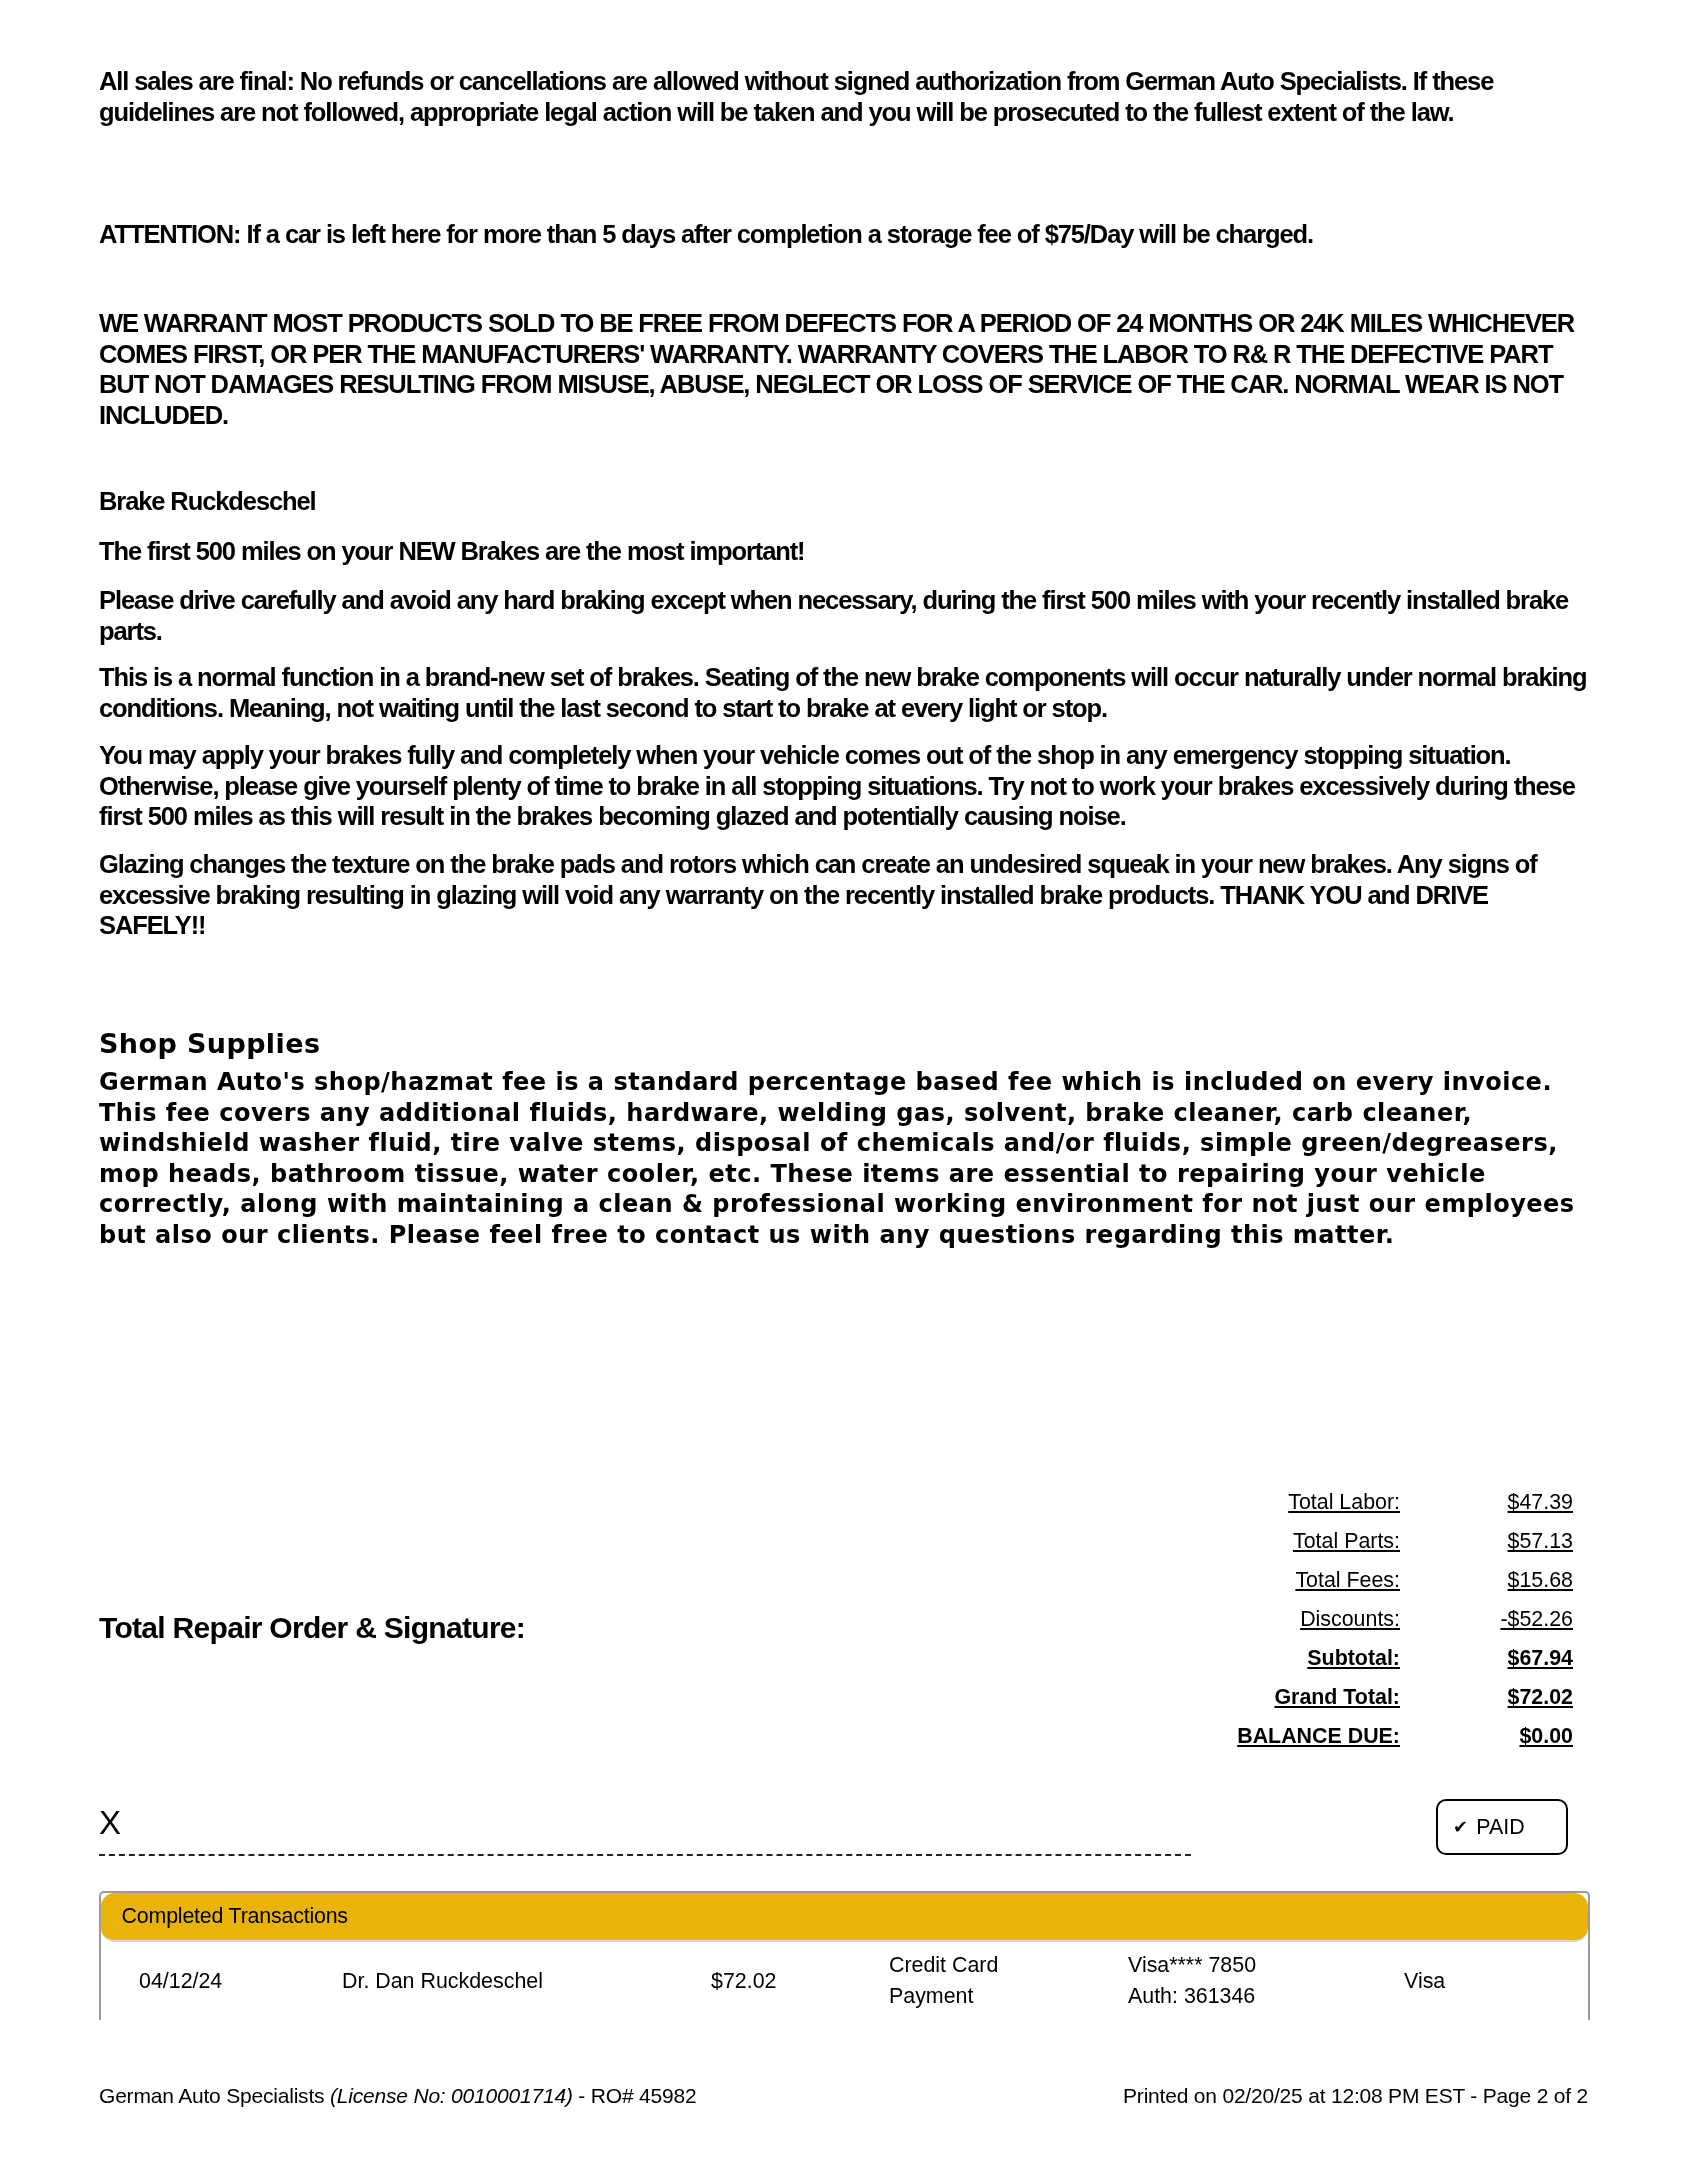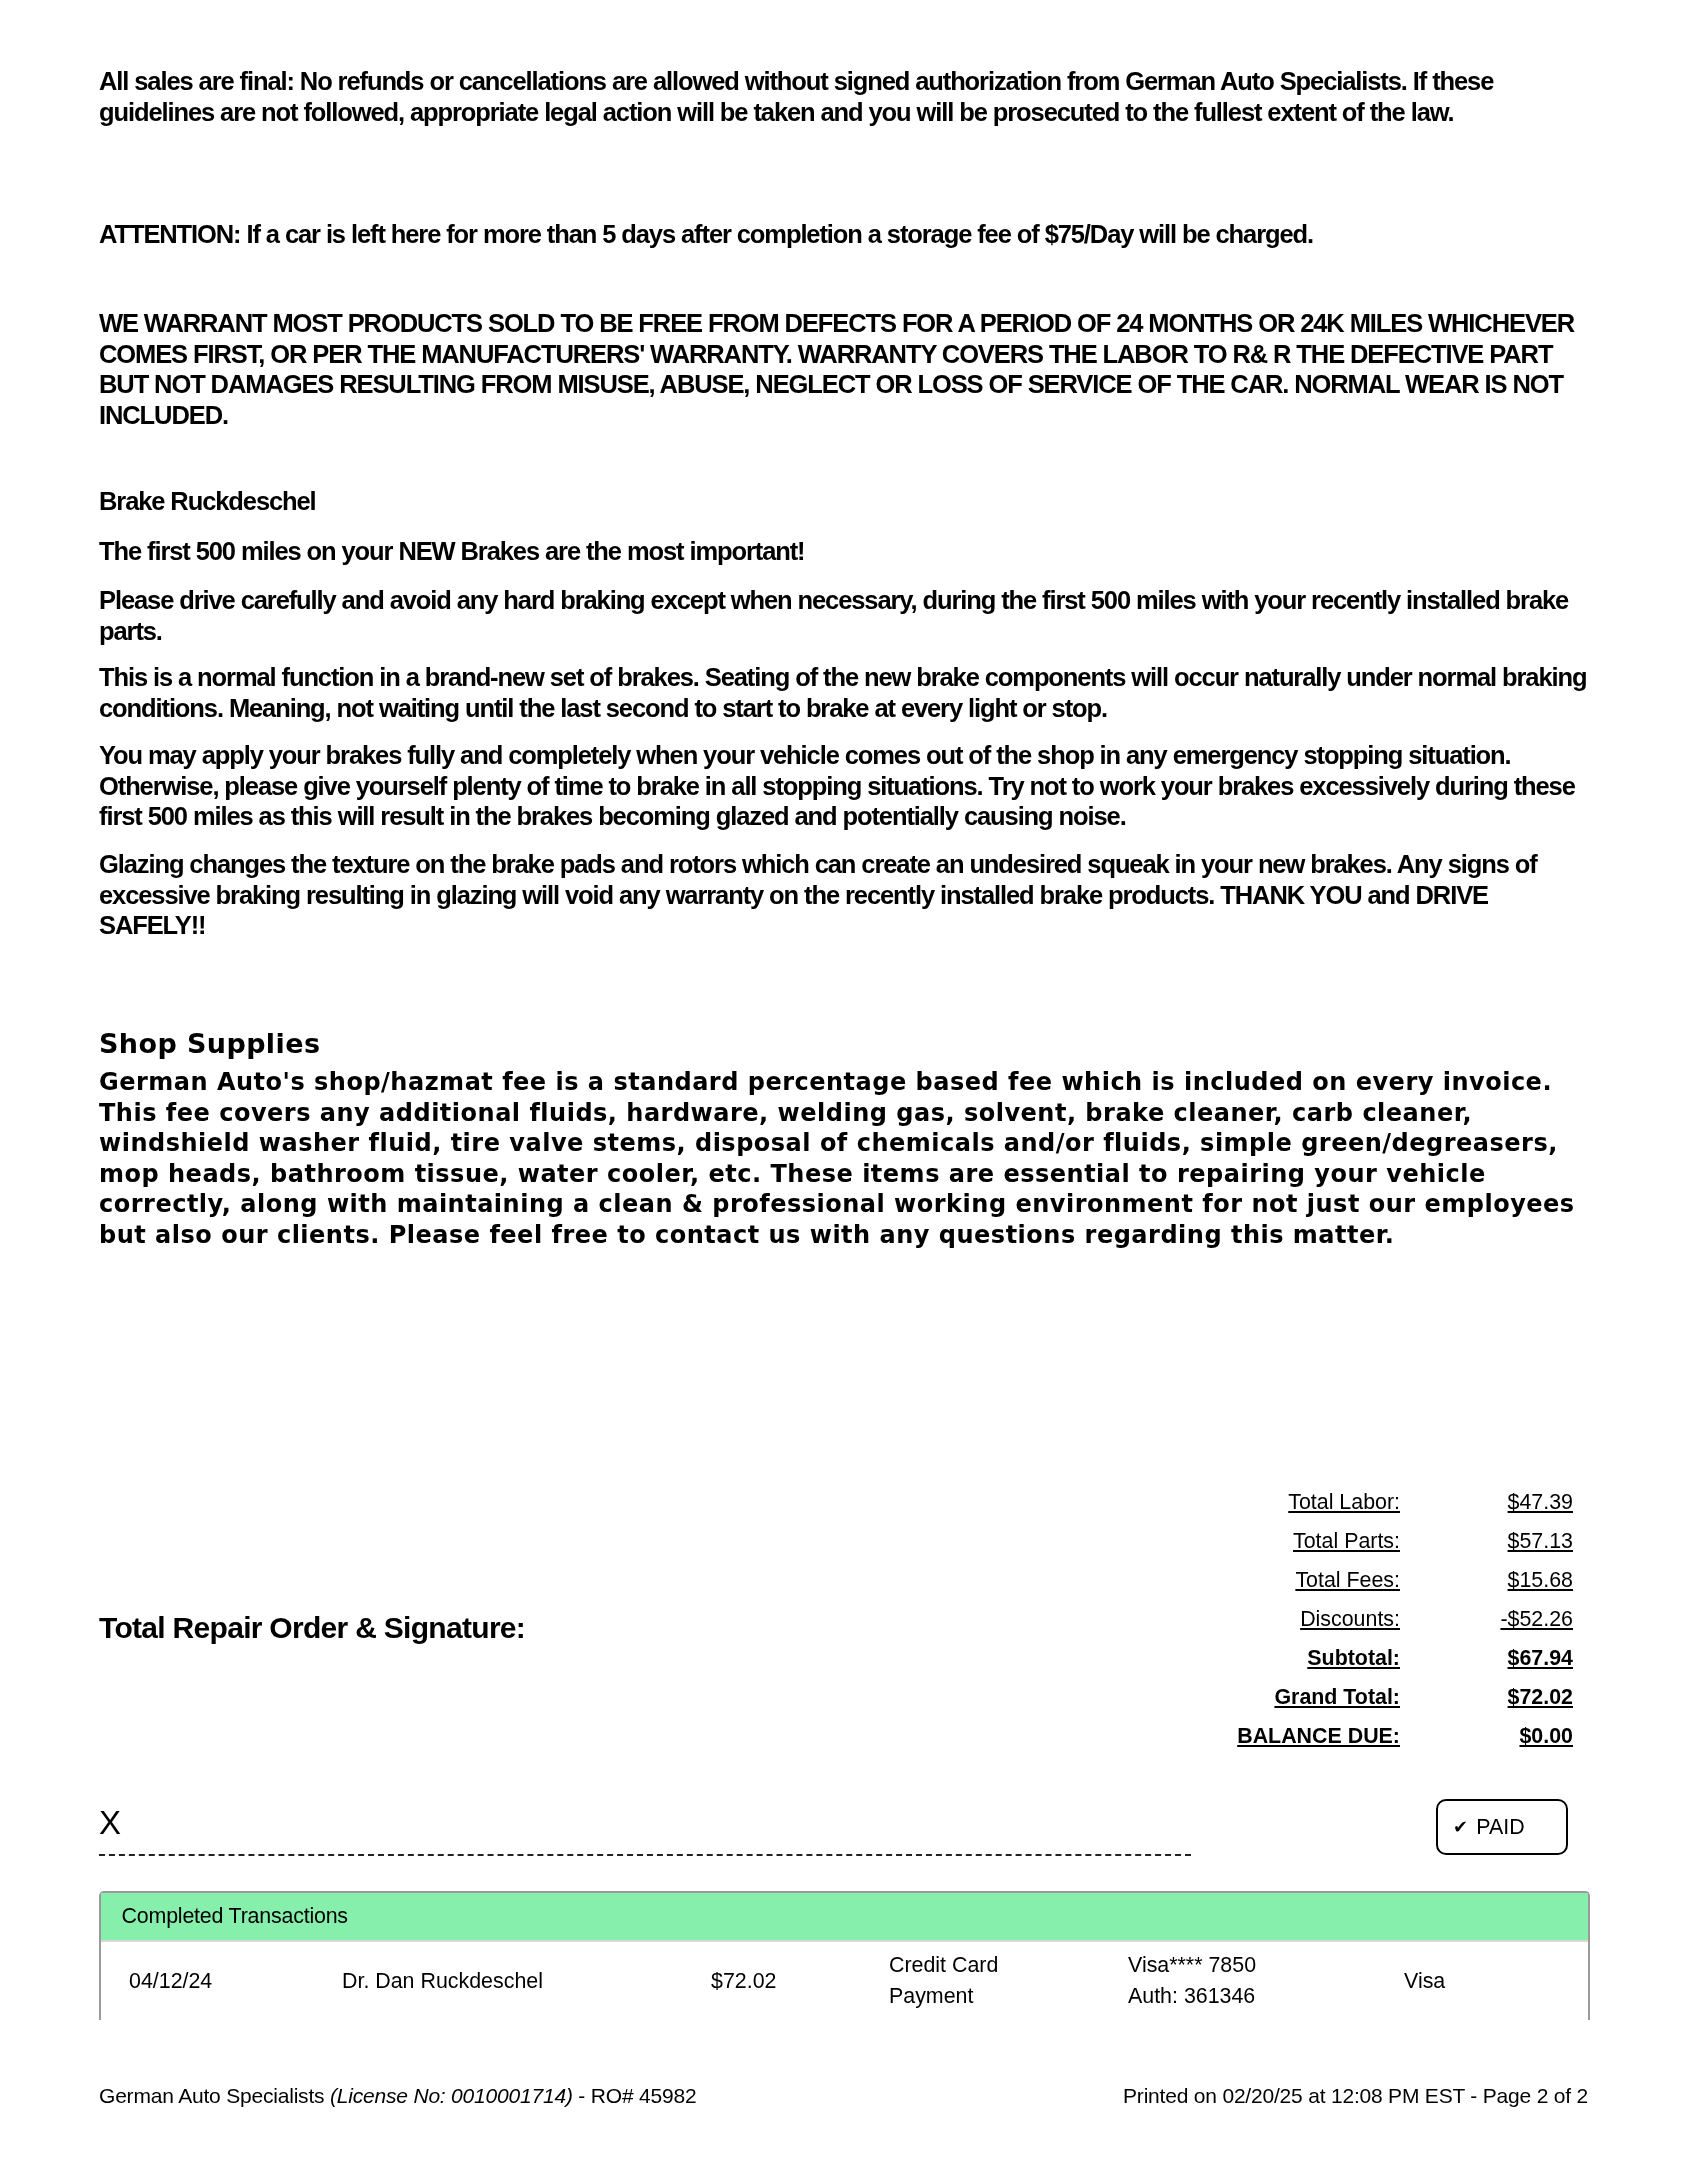--- a/index.html
+++ b/index.html
@@ -14,21 +14,21 @@
   .totals { position: absolute; left: 1153px; top: 1483px; width: 428px; font-family: "Liberation Sans", sans-serif; font-size: 21.4px; text-decoration: underline; }
   .trow { display: flex; height: 39px; align-items: center; }
   .trow .lbl { width: 247px; text-align: right; }
   .trow .val { width: 173px; text-align: right; }
   .trow.bold { font-weight: bold; }
   .paid-badge { position: absolute; left: 1436px; top: 1799px; width: 132px; height: 56px; border: 2.5px solid #000; border-radius: 10px; box-sizing: border-box; font-family: "Liberation Sans", sans-serif; font-size: 21.4px; display: flex; align-items: center; padding-left: 15px; }
   .paid-badge .check { margin-right: 8.2px; font-size: 18px; }
   .sig-x { position: absolute; left: 99px; top: 1804px; font-family: "Liberation Sans", sans-serif; font-size: 33px; }
   .sig-line { position: absolute; left: 99px; top: 1854px; width: 1092px; height: 0; border-top: 2.5px dashed #222; }
   .trans { position: absolute; left: 99px; top: 1891px; width: 1487px; border: 2.5px solid #9a9a9a; border-bottom: none; border-radius: 5px 5px 0 0; font-family: "Liberation Sans", sans-serif; font-size: 21.4px; }
-  .trans-head { height: 47px; background: #86efac; border-bottom: 2.5px solid #d8d8d8; display: flex; align-items: center; padding-left: 20.6px; letter-spacing: -0.2px; }
+  .trans-head { height: 47px; background: #eab308; border-bottom: 2.5px solid #d8d8d8; display: flex; align-items: center; padding-left: 20.6px; letter-spacing: -0.2px; border-radius: 14px; }
   .trans-row { height: 78px; position: relative; }
   .trans-row .cell { position: absolute; top: 0; height: 78px; display: flex; flex-direction: column; justify-content: center; line-height: 31px; }
   .footer { position: absolute; top: 2084px; font-family: "Liberation Sans", sans-serif; font-size: 21px; letter-spacing: -0.2px; }
   .footer-left { left: 99px; }
   .footer-right { right: 99px; }
   .italic { font-style: italic; }
 </style>
 </head>
 <body>
 
@@ -85,21 +85,21 @@
   <span class="check">✔</span>
   <span>PAID</span>
 </div>
 
 <div class="sig-x">X</div>
 <div class="sig-line"></div>
 
 <div class="trans">
   <div class="trans-head">Completed Transactions</div>
   <div class="trans-row">
-    <div class="cell" style="left:28px;">04/12/24</div>
+    <div class="cell" style="left:38px;">04/12/24</div>
     <div class="cell" style="left:241px;">Dr. Dan Ruckdeschel</div>
     <div class="cell" style="left:610px;">$72.02</div>
     <div class="cell" style="left:788px;">
       <span>Credit Card</span>
       <span>Payment</span>
     </div>
     <div class="cell" style="left:1027px;">
       <span>Visa**** 7850</span>
       <span>Auth: 361346</span>
     </div>

